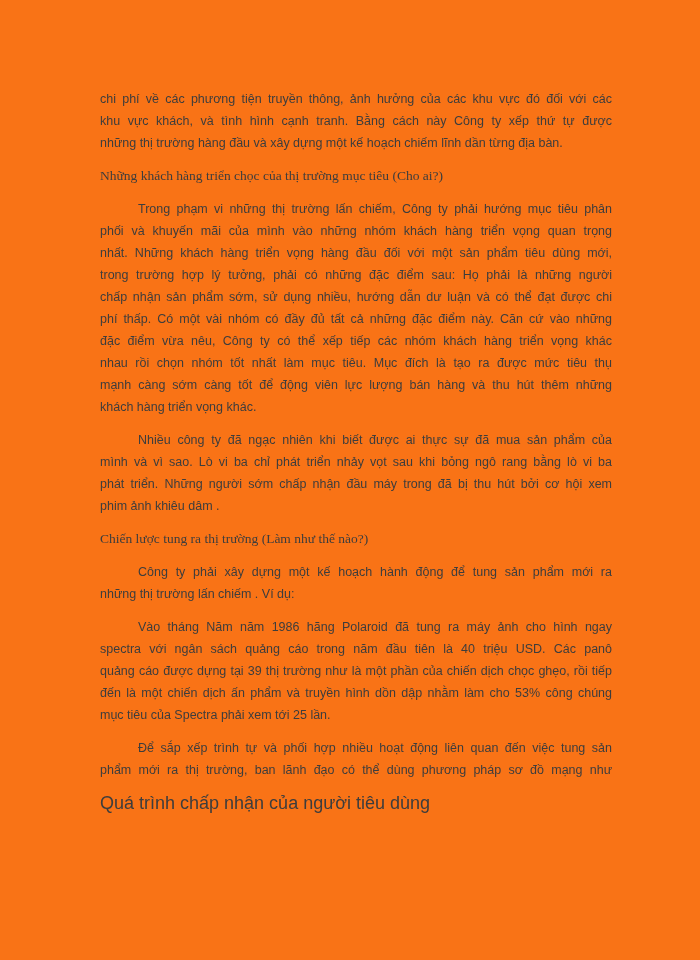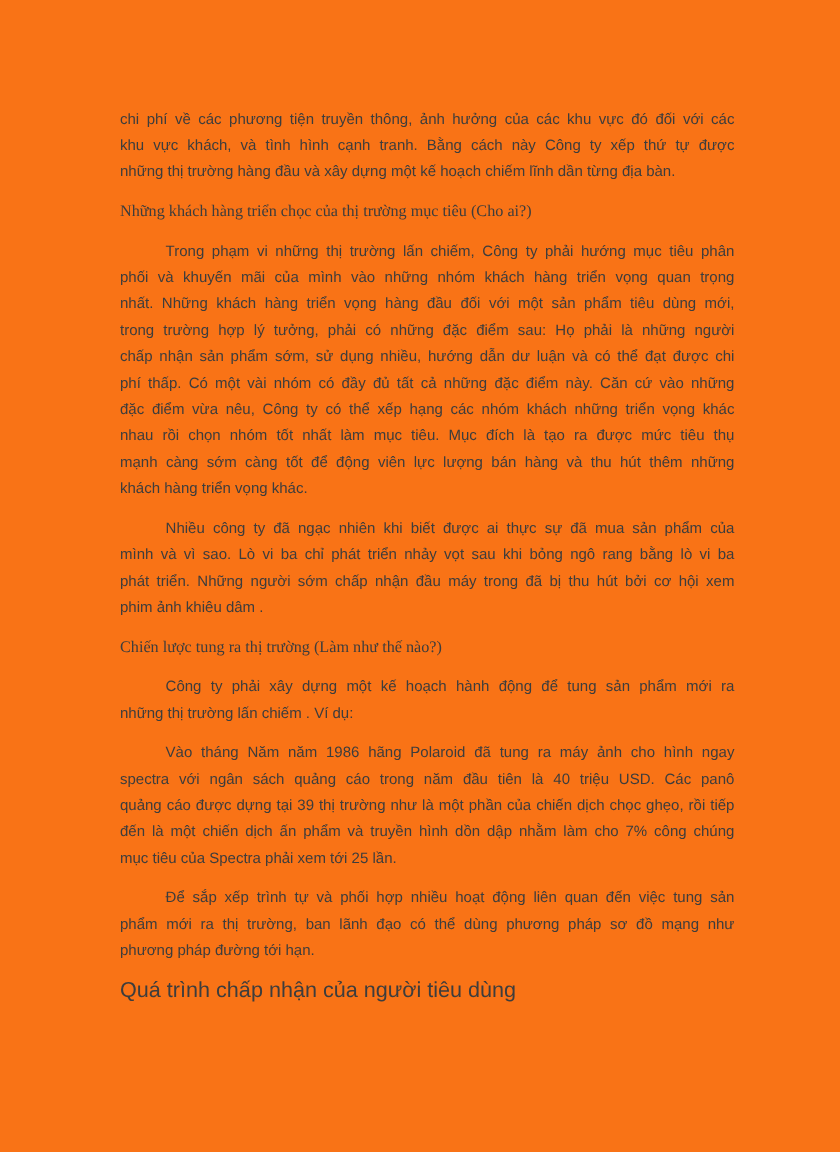--- a/index.html
+++ b/index.html
@@ -66,43 +66,42 @@
         <div class="line last">những thị trường hàng đầu và xây dựng một kế hoạch chiếm lĩnh dần từng địa bàn.</div>
       </div>
       <div class="heading-serif">Những khách hàng triển chọc của thị trường mục tiêu (Cho ai?)</div>
       <div class="body-para indent">
         <div class="line">Trong phạm vi những thị trường lấn chiếm, Công ty phải hướng mục tiêu phân</div>
         <div class="line">phối và khuyến mãi của mình vào những nhóm khách hàng triển vọng quan trọng</div>
         <div class="line">nhất. Những khách hàng triển vọng hàng đầu đối với một sản phẩm tiêu dùng mới,</div>
         <div class="line">trong trường hợp lý tưởng, phải có những đặc điểm sau: Họ phải là những người</div>
         <div class="line">chấp nhận sản phẩm sớm, sử dụng nhiều, hướng dẫn dư luận và có thể đạt được chi</div>
         <div class="line">phí thấp. Có một vài nhóm có đầy đủ tất cả những đặc điểm này. Căn cứ vào những</div>
-        <div class="line">đặc điểm vừa nêu, Công ty có thể xếp hạng các nhóm khách những triển vọng khác</div>
+        <div class="line">đặc điểm vừa nêu, Công ty có thể xếp tiếp các nhóm khách hàng triển vọng khác</div>
         <div class="line">nhau rồi chọn nhóm tốt nhất làm mục tiêu. Mục đích là tạo ra được mức tiêu thụ</div>
         <div class="line">mạnh càng sớm càng tốt để động viên lực lượng bán hàng và thu hút thêm những</div>
         <div class="line last">khách hàng triển vọng khác.</div>
       </div>
       <div class="body-para indent">
         <div class="line">Nhiều công ty đã ngạc nhiên khi biết được ai thực sự đã mua sản phẩm của</div>
         <div class="line">mình và vì sao. Lò vi ba chỉ phát triển nhảy vọt sau khi bỏng ngô rang bằng lò vi ba</div>
         <div class="line">phát triển. Những người sớm chấp nhận đầu máy trong đã bị thu hút bởi cơ hội xem</div>
         <div class="line last">phim ảnh khiêu dâm .</div>
       </div>
       <div class="heading-serif">Chiến lược tung ra thị trường (Làm như thế nào?)</div>
       <div class="body-para indent">
         <div class="line">Công ty phải xây dựng một kế hoạch hành động để tung sản phẩm mới ra</div>
         <div class="line last">những thị trường lấn chiếm . Ví dụ:</div>
       </div>
       <div class="body-para indent">
         <div class="line">Vào tháng Năm năm 1986 hãng Polaroid đã tung ra máy ảnh cho hình ngay</div>
         <div class="line">spectra với ngân sách quảng cáo trong năm đầu tiên là 40 triệu USD. Các panô</div>
         <div class="line">quảng cáo được dựng tại 39 thị trường như là một phần của chiến dịch chọc ghẹo, rồi tiếp</div>
-        <div class="line">đến là một chiến dịch ấn phẩm và truyền hình dồn dập nhằm làm cho 7% công chúng</div>
+        <div class="line">đến là một chiến dịch ấn phẩm và truyền hình dồn dập nhằm làm cho 53% công chúng</div>
         <div class="line last">mục tiêu của Spectra phải xem tới 25 lần.</div>
       </div>
       <div class="body-para indent">
         <div class="line">Để sắp xếp trình tự và phối hợp nhiều hoạt động liên quan đến việc tung sản</div>
         <div class="line">phẩm mới ra thị trường, ban lãnh đạo có thể dùng phương pháp sơ đồ mạng như</div>
-        <div class="line last">phương pháp đường tới hạn.</div>
       </div>
       <div class="heading-sans">Quá trình chấp nhận của người tiêu dùng</div>
     </div>
 </div>
 
 </body></html>

